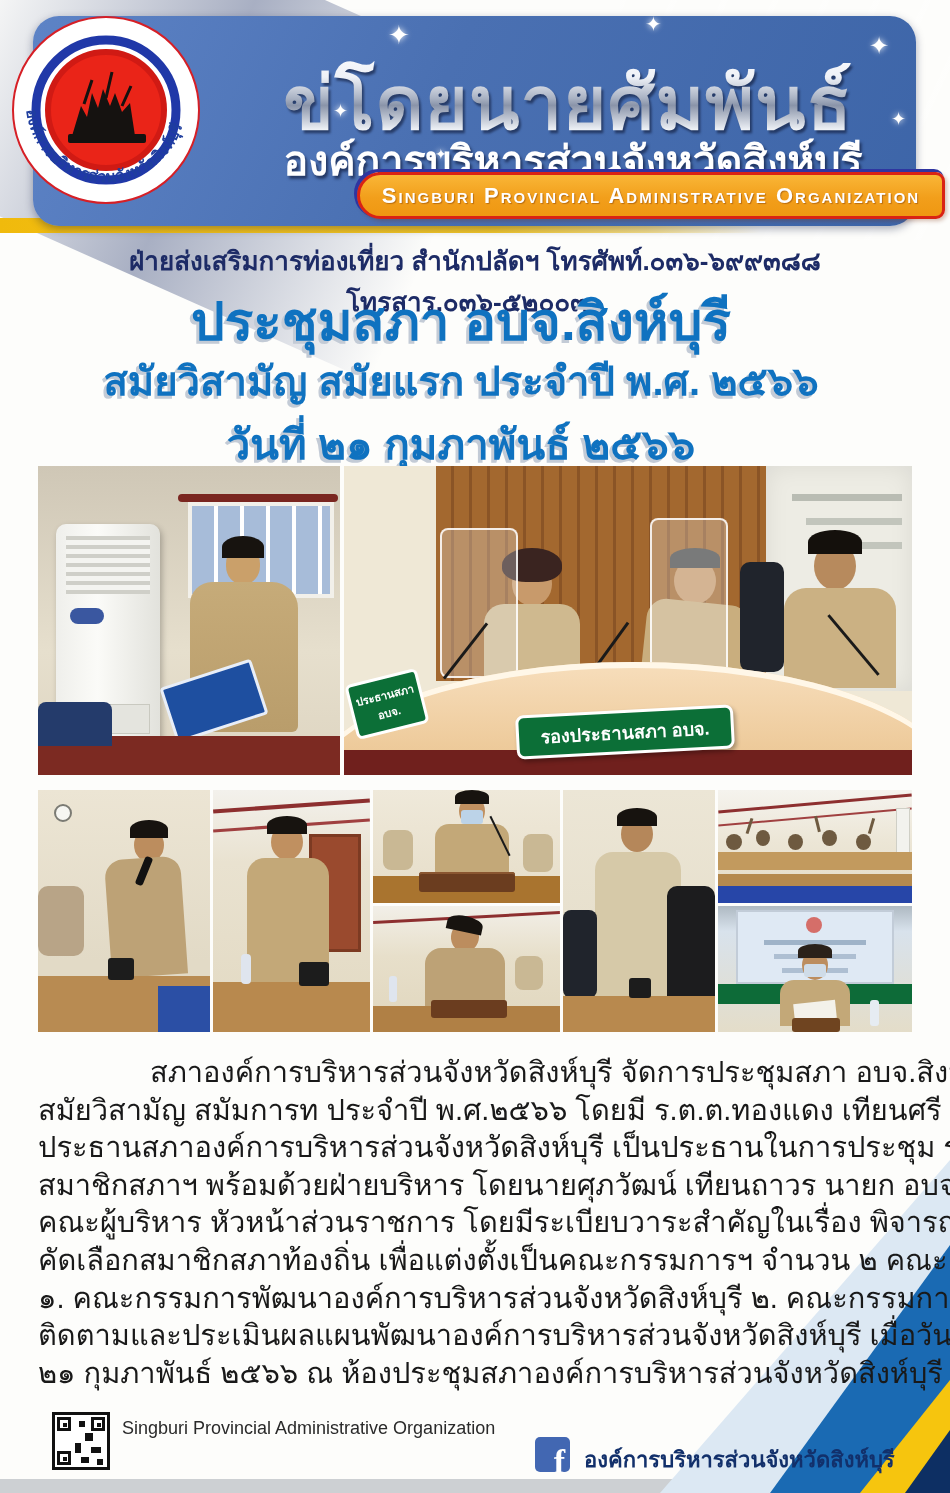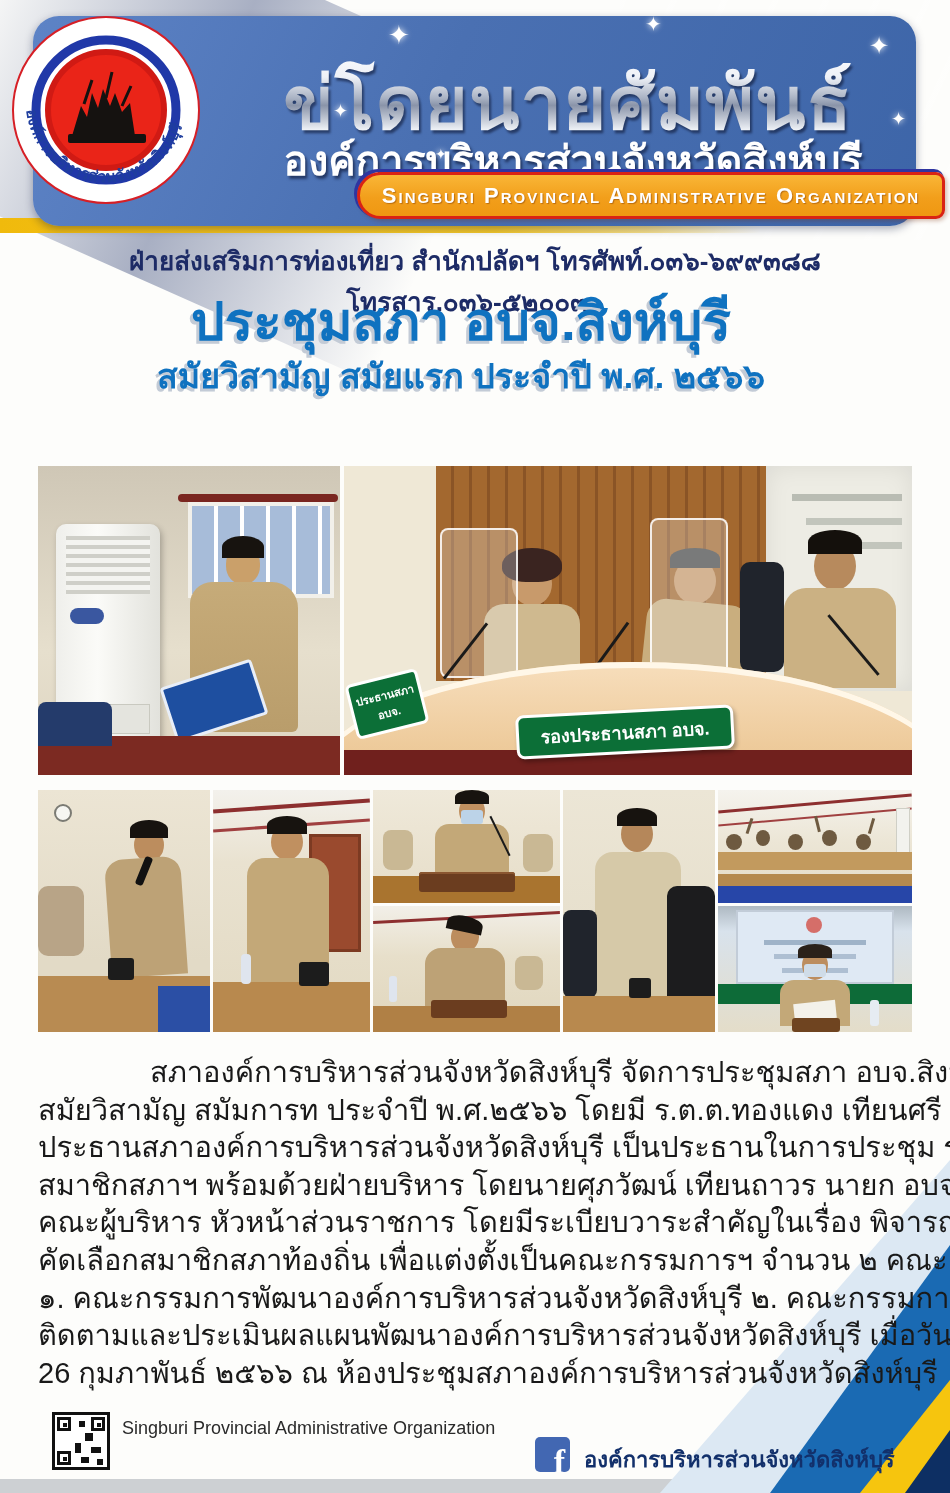--- a/index.html
+++ b/index.html
@@ -40,21 +40,21 @@
 
   
   .logo{position:absolute;left:10px;top:14px;width:192px;height:192px;z-index:4;}
 
   
   .dept-line{position:absolute;left:0;top:240px;width:950px;text-align:center;z-index:2;
     font-size:26px;font-weight:bold;color:#1d2b66;}
   .headline{position:absolute;left:0;width:922px;text-align:center;z-index:2;color:#0f72c0;font-weight:bold;
     text-shadow:-3px 3px 0 #c3cbd6;}
   .h-line1{top:279px;font-size:53px;}
-  .h-line2{top:349px;font-size:34px;}
+  .h-line2{top:349px;font-size:40px;}
   .h-line3{top:411px;font-size:42px;}
 
   
   .collage{position:absolute;left:38px;top:466px;width:874px;height:566px;z-index:2;}
   .photo{position:absolute;overflow:hidden;background:#e9e2d2;}
   .shape{position:absolute;}
 
   
   .body-text{position:absolute;left:38px;top:1054px;width:876px;z-index:3;
     font-size:29px;line-height:37.6px;color:#191919;font-weight:500;white-space:nowrap;}
@@ -116,20 +116,21 @@
       <text font-size="15.5" font-weight="bold" fill="#1f3e9e">
         <textPath href="#logoArc" startOffset="8">องค์การบริหารส่วนจังหวัดสิงห์บุรี</textPath>
       </text>
     </svg>
   </div>
 
   <div class="dept-line">ฝ่ายส่งเสริมการท่องเที่ยว สำนักปลัดฯ  โทรศัพท์.๐๓๖-๖๙๙๓๘๘ โทรสาร.๐๓๖-๕๒๐๐๓๐</div>
 
   <div class="headline h-line1">ประชุมสภา อบจ.สิงห์บุรี</div>
   <div class="headline h-line2">สมัยวิสามัญ สมัยแรก ประจำปี พ.ศ. ๒๕๖๖</div>
+  <div class="headline h-line3">วันที่ ๒๑ กุมภาพันธ์ ๒๕๖๖</div>
 
   <div class="collage">
 
     <div class="photo" style="left:0;top:0;width:302px;height:309px;background:linear-gradient(180deg,#cfc7b6 0%,#e6dfcd 60%,#ddd4c0 100%);">
       <div class="shape" style="left:140px;top:28px;width:160px;height:8px;background:#7a2620;border-radius:4px;"></div>
       <div class="shape" style="left:150px;top:36px;width:146px;height:96px;background:repeating-linear-gradient(90deg,#a7bcd9 0 22px,#ffffff 22px 26px),#9db6d8;border:4px solid #f2f0ea;"></div>
       <div class="shape" style="left:18px;top:58px;width:104px;height:228px;background:linear-gradient(90deg,#efefeb,#fbfbf8 40%,#e2e2dc);border-radius:10px;box-shadow:2px 3px 6px rgba(0,0,0,.25);">
         <div class="shape" style="left:10px;top:12px;width:84px;height:58px;background:repeating-linear-gradient(180deg,#cfcfc8 0 4px,#f4f4f0 4px 9px);"></div>
         <div class="shape" style="left:14px;top:84px;width:34px;height:16px;background:#3a57a0;border-radius:8px;"></div>
         <div class="shape" style="left:10px;top:180px;width:84px;height:30px;background:#e4e4de;border:1px solid #c9c9c0;"></div>
@@ -273,21 +274,21 @@
 
   <div class="body-text">
     <div class="indent">สภาองค์การบริหารส่วนจังหวัดสิงห์บุรี จัดการประชุมสภา อบจ.สิงห์บุรี</div>
     <div>สมัยวิสามัญ สมัมการท ประจำปี พ.ศ.๒๕๖๖ โดยมี ร.ต.ต.ทองแดง เทียนศรี</div>
     <div>ประธานสภาองค์การบริหารส่วนจังหวัดสิงห์บุรี เป็นประธานในการประชุม ร่วมด้วย</div>
     <div>สมาชิกสภาฯ พร้อมด้วยฝ่ายบริหาร โดยนายศุภวัฒน์ เทียนถาวร นายก อบจ.สิงห์บุรี</div>
     <div>คณะผู้บริหาร หัวหน้าส่วนราชการ โดยมีระเบียบวาระสำคัญในเรื่อง พิจารณา</div>
     <div>คัดเลือกสมาชิกสภาท้องถิ่น เพื่อแต่งตั้งเป็นคณะกรรมการฯ จำนวน ๒ คณะ ประกอบด้วย</div>
     <div>๑. คณะกรรมการพัฒนาองค์การบริหารส่วนจังหวัดสิงห์บุรี ๒. คณะกรรมการ</div>
     <div>ติดตามและประเมินผลแผนพัฒนาองค์การบริหารส่วนจังหวัดสิงห์บุรี เมื่อวันที่</div>
-    <div>26 กุมภาพันธ์ ๒๕๖๖ ณ ห้องประชุมสภาองค์การบริหารส่วนจังหวัดสิงห์บุรี</div>
+    <div>๒๑ กุมภาพันธ์ ๒๕๖๖ ณ ห้องประชุมสภาองค์การบริหารส่วนจังหวัดสิงห์บุรี</div>
   </div>
 
   <div class="bottom-gray"></div>
   <svg class="bottom-decor" viewBox="0 0 950 400">
     <polygon points="660,400 950,67 950,400" fill="#dce8f3"></polygon>
     <polygon points="770,400 950,152 950,247 830,400" fill="#ffffff" opacity="0.55"></polygon>
     <polygon points="950,400 950,152 770,400" fill="#1a6ab3"></polygon>
     <polygon points="950,400 950,287 860,400" fill="#f6c50e"></polygon>
     <polygon points="950,400 950,337 905,400" fill="#0d2f63"></polygon>
   </svg>

